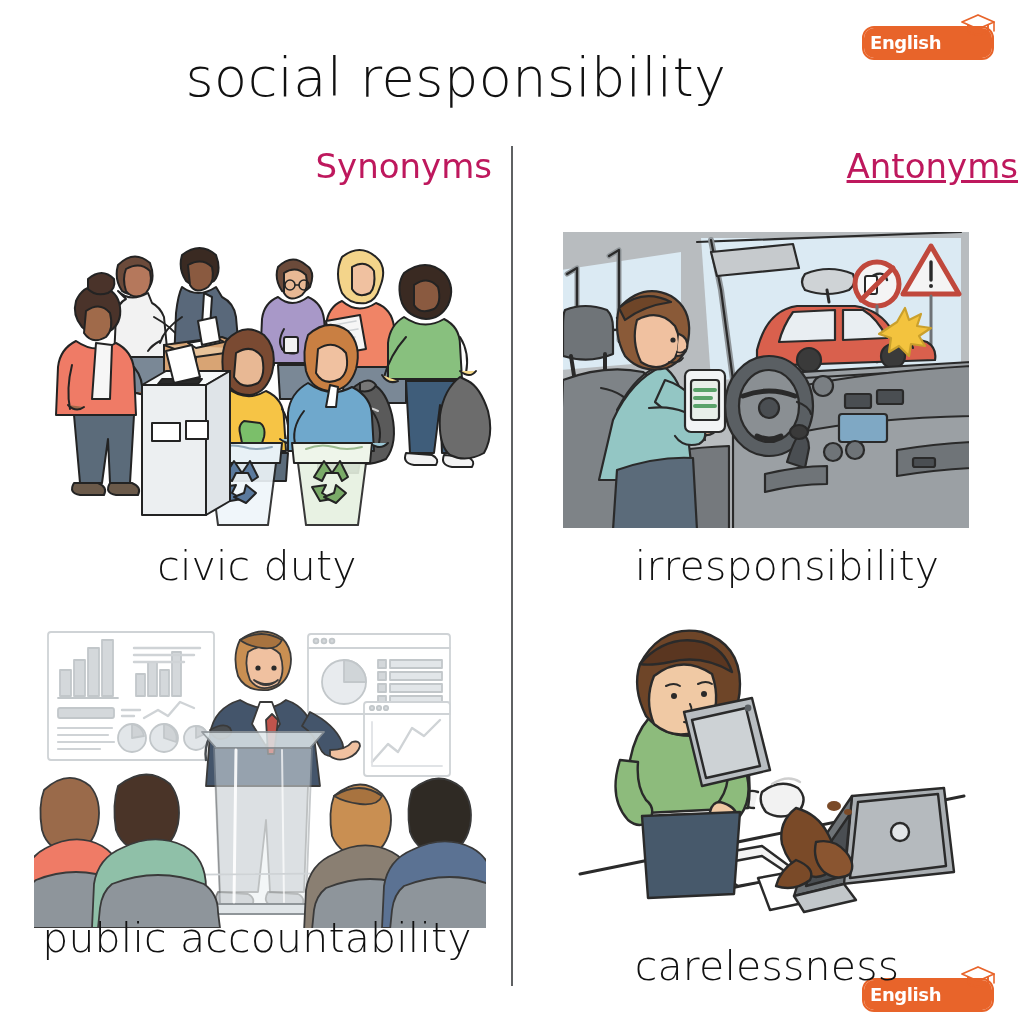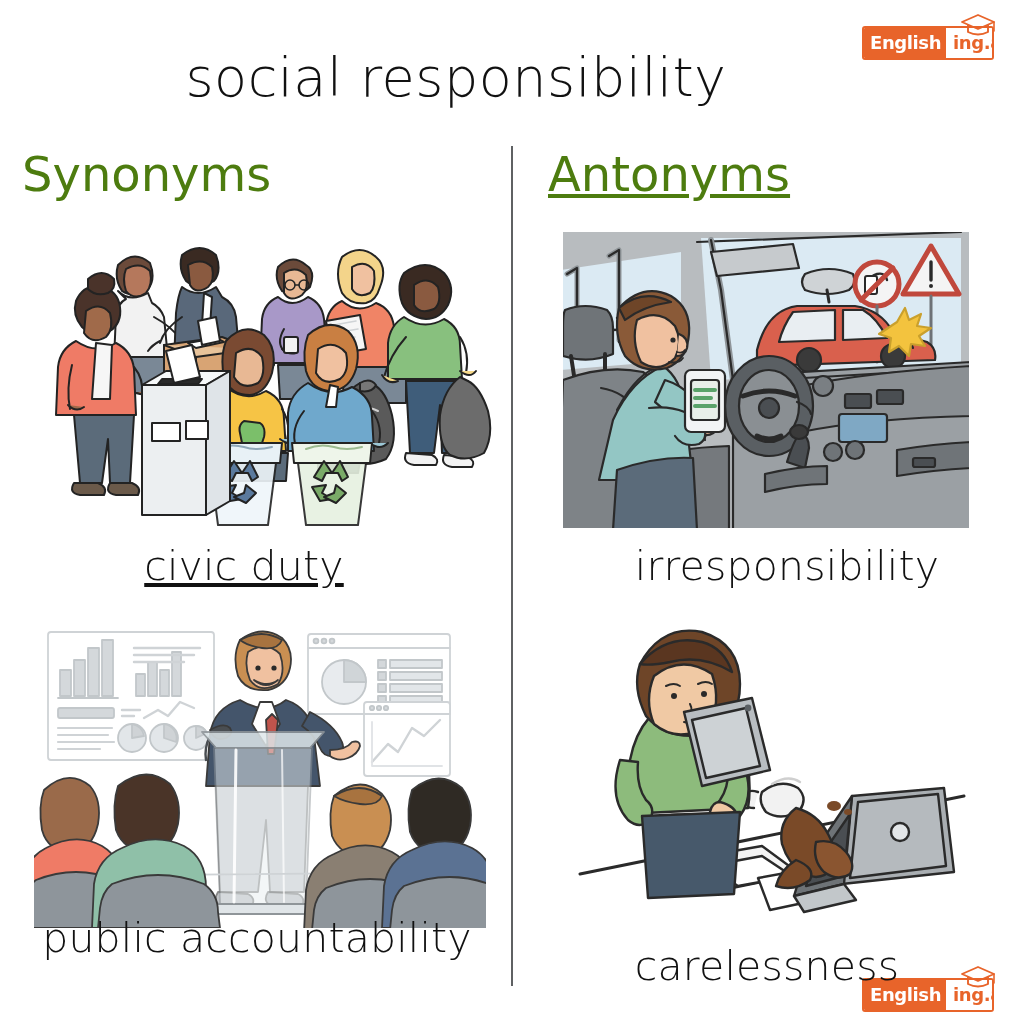--- a/index.html
+++ b/index.html
@@ -30,23 +30,24 @@
   
   .logo {
     position: absolute;
     width: 132px; height: 34px;
   }
   .logo-top { top: 26px; left: 862px; }
   .logo-bottom { top: 978px; left: 862px; }
   .logo-box {
     position: absolute; inset: 0;
     border: 2px solid #E8642A;
-    border-radius: 3px;
+    border-radius: 12px;
     display: flex;
     overflow: hidden;
+    flex-direction: column;
   }
   .logo-left {
     background: #E8642A;
     color: #ffffff;
     font-size: 18px;
     font-weight: 700;
     padding: 0 5px 0 6px;
     line-height: 30px;
     letter-spacing: -0.4px;
   }
@@ -63,24 +64,24 @@
   .logo-cap {
     position: absolute;
     right: -4px; top: -14px;
     width: 40px; height: 26px;
   }
 
   
   .col-head {
     position: absolute;
     top: 146px;
-    font-size: 48px;
+    font-size: 34px;
     font-weight: 400;
-    color: #4d7c0f;
-    text-align: left;
+    color: #be185d;
+    text-align: right;
     width: 470px;
   }
   .col-head.left  { left: 22px; }
   .col-head.right { left: 548px; text-decoration: underline; }
 
   
   .divider {
     position: absolute;
     left: 511px; top: 146px;
     width: 2px; height: 840px;
@@ -90,21 +91,21 @@
   
   .cell-label {
     position: absolute;
     font-size: 41px;
     font-weight: 300;
     color: #111111;
     text-align: center;
     letter-spacing: 0.2px;
     white-space: nowrap;
   }
-  .lbl-civic   { top: 542px; left: 9px; width: 470px; text-decoration: underline; }
+  .lbl-civic   { top: 542px; left: 22px; width: 470px; }
   .lbl-irresp  { top: 542px; left: 552px; width: 470px; }
   .lbl-public  { top: 914px; left: 22px; width: 470px; }
   .lbl-careless{ top: 942px; left: 532px; width: 470px; }
 
   
   .ill {
     position: absolute;
     overflow: hidden;
   }
   .ill-civic    { left: 30px;  top: 225px; width: 462px; height: 305px; }

